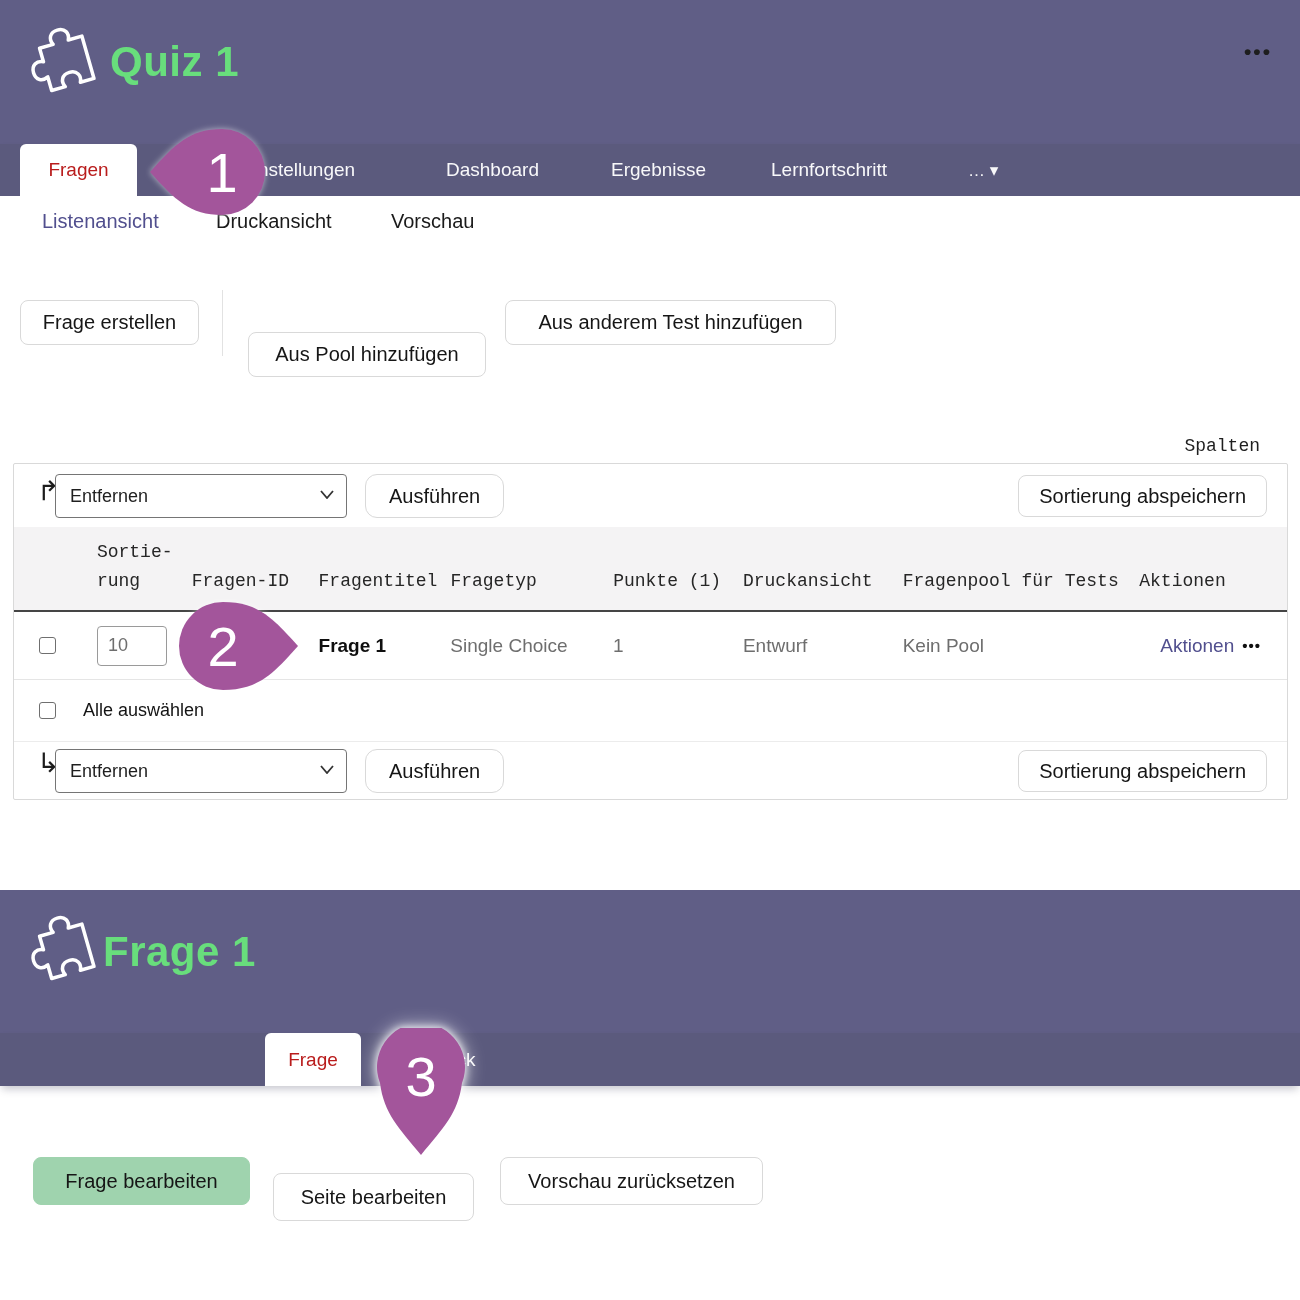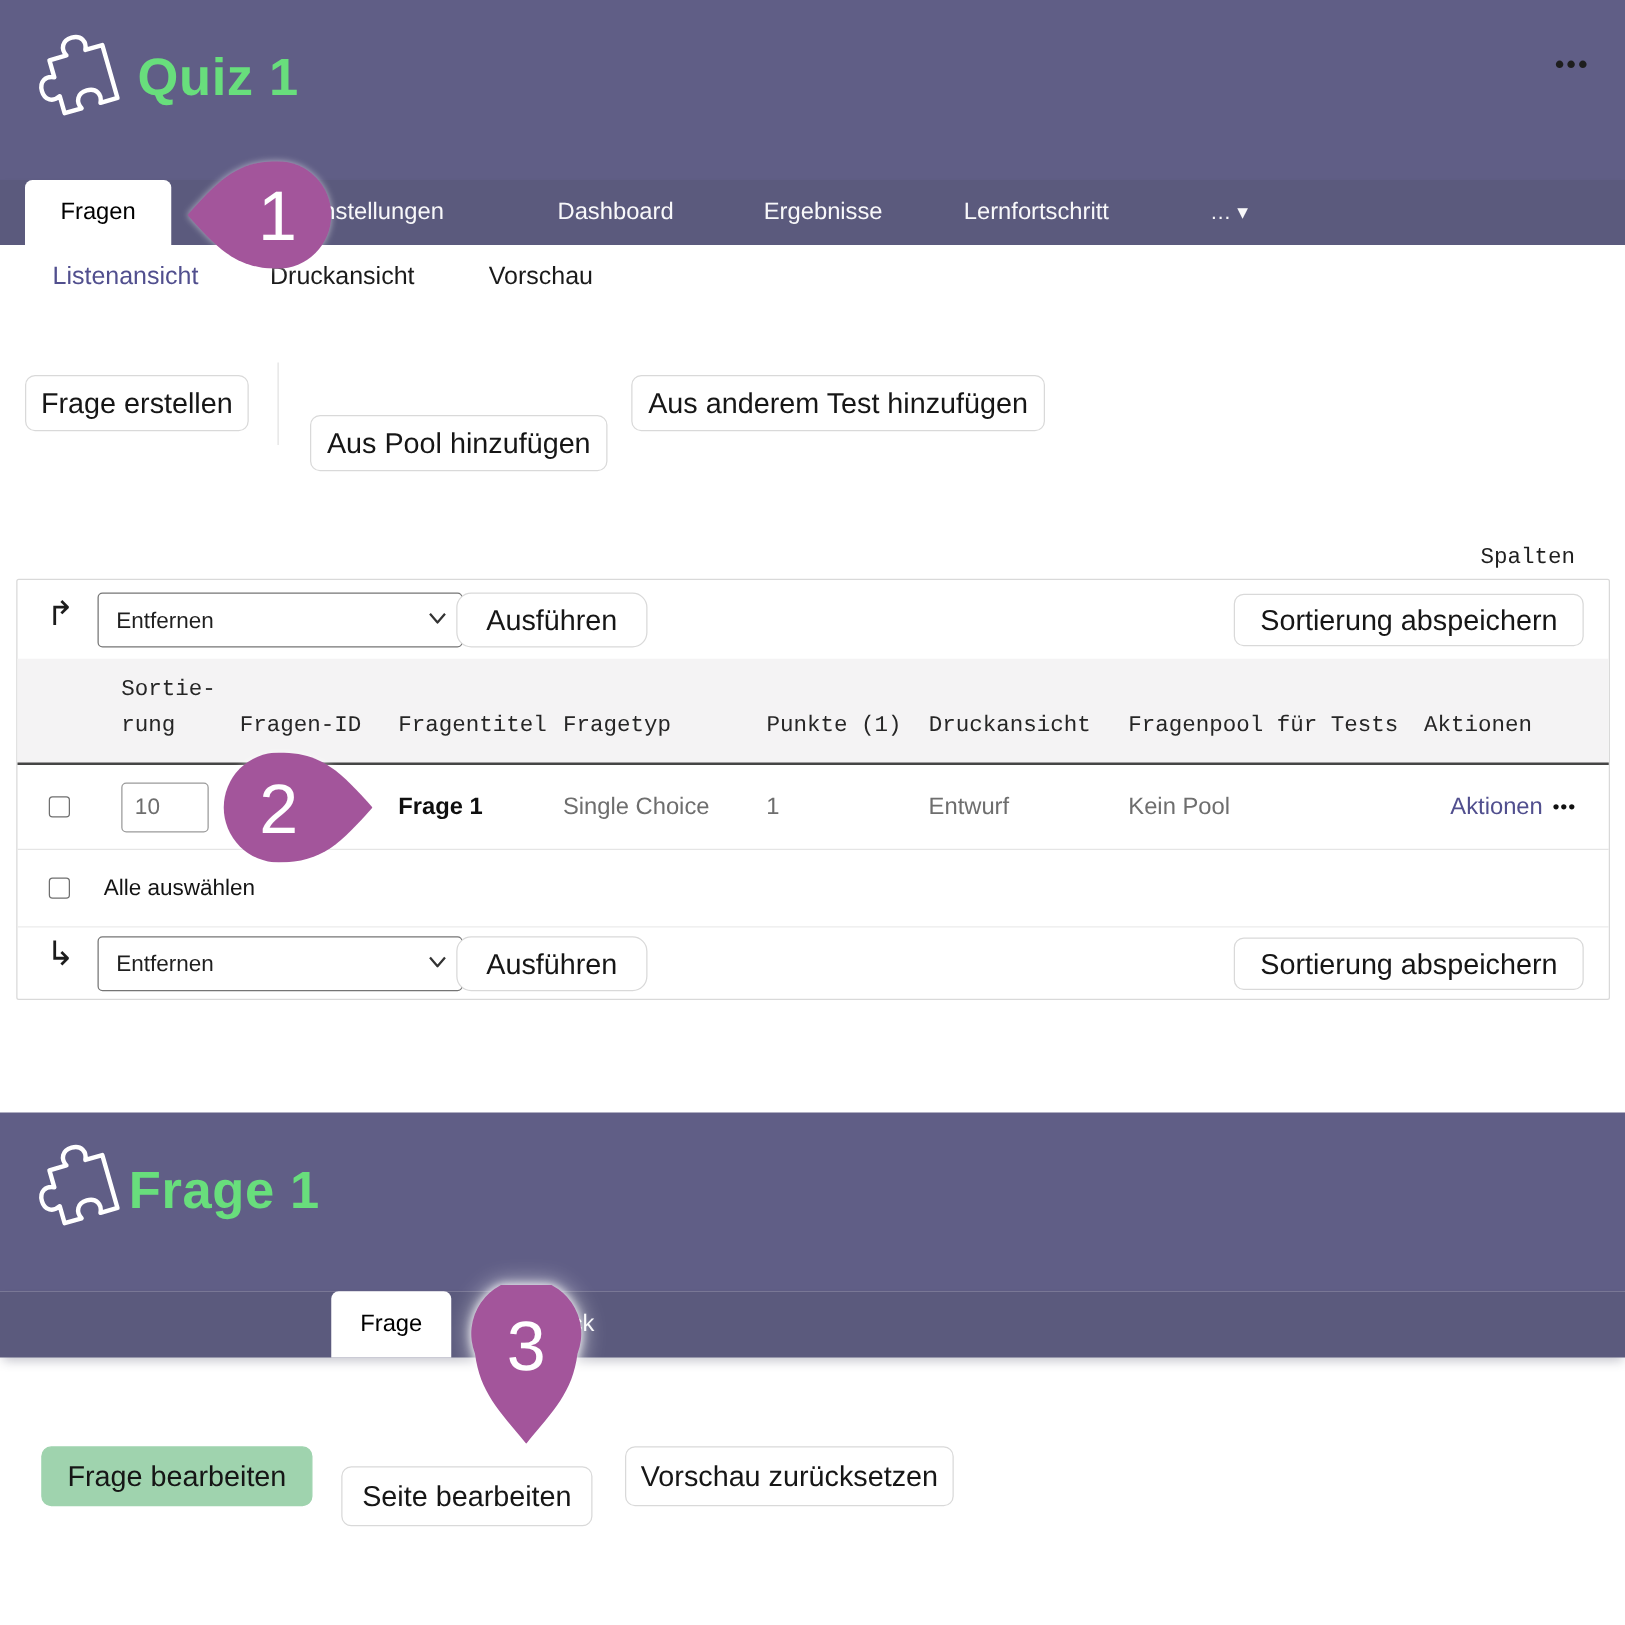--- a/index.html
+++ b/index.html
@@ -30,43 +30,43 @@
   .puzzle{position:absolute;}
   .hero1 .puzzle{left:26px;top:26px;}
   .hero2 .puzzle{left:26px;top:24px;}
   .kebab{position:absolute;right:28px;top:40px;font-size:21px;letter-spacing:2px;color:#1E1E1E;font-weight:700;cursor:pointer;}
 
   
   .tabstrip{position:absolute;left:0;width:1300px;background:var(--purple-strip);box-shadow:0 5px 8px -2px rgba(50,50,80,.28);}
   .strip1{top:144px;height:52px;}
   .strip2{top:1033px;height:53px;}
   .tab-label{position:absolute;top:0;height:100%;display:flex;align-items:center;font-size:19px;color:rgba(255,255,255,.96);cursor:pointer;white-space:nowrap;}
-  .tab-active{position:absolute;top:0;height:100%;background:#fff;color:#000000;display:flex;align-items:center;justify-content:center;font-size:19px;border-radius:6px 6px 0 0;cursor:pointer;white-space:nowrap;}
+  .tab-active{position:absolute;top:0;height:100%;background:#fff;color:#b91c1c;display:flex;align-items:center;justify-content:center;font-size:19px;border-radius:6px 6px 0 0;cursor:pointer;white-space:nowrap;}
   .backlink{position:absolute;left:40px;top:0;height:100%;display:flex;align-items:center;gap:12px;color:#fff;font-size:19px;font-weight:600;cursor:pointer;}
 
   
   .subnav{position:absolute;left:0;top:196px;width:1300px;height:54px;background:#fff;}
   .subnav-item{position:absolute;top:14px;font-size:20px;color:#1A1A1A;cursor:pointer;white-space:nowrap;}
   .subnav-item.active{color:var(--link);}
 
   
-  .btn{display:inline-flex;align-items:center;justify-content:center;background:#fff;border:1px solid var(--border-light);border-radius:8px;font-size:23px;color:var(--text-dark);cursor:pointer;white-space:nowrap;font-family:inherit;}
+  .btn{display:inline-flex;align-items:center;justify-content:center;background:#fff;border:1px solid var(--border-light);border-radius:8px;font-size:20px;color:var(--text-dark);cursor:pointer;white-space:nowrap;font-family:inherit;}
   .actions1 .btn{position:absolute;height:45px;}
   .btn-create{left:20px;top:300px;width:179px;}
   .vdivider{position:absolute;left:222px;top:290px;height:66px;width:1px;background:#E2E2E2;}
   .btn-pool{left:248px;top:300px;width:238px;margin-top:32px;}
   .btn-othertest{left:505px;top:300px;width:331px;}
 
   .spalten{position:absolute;right:40px;top:436px;font-size:18px;color:#1F1F1F;cursor:pointer;font-family:Liberation Mono, monospace;}
 
   
   .tablewrap{position:absolute;left:13px;top:463px;width:1275px;height:337px;background:#fff;border:1px solid var(--border-light);border-radius:2px;}
   .ttoolbar{position:relative;height:63px;}
   .ttoolbar .redirarrow{position:absolute;left:23px;top:14px;font-size:27px;color:#1c1c1c;line-height:1;}
-  .fakeselect{position:absolute;left:64px;top:10px;width:292px;height:44px;border:1px solid #757575;border-radius:4px;background:#fff;display:flex;align-items:center;font-size:18px;color:#1F1F1F;padding:0 14px;cursor:pointer;}
+  .fakeselect{position:absolute;left:41px;top:10px;width:292px;height:44px;border:1px solid #757575;border-radius:4px;background:#fff;display:flex;align-items:center;font-size:18px;color:#1F1F1F;padding:0 14px;cursor:pointer;}
   .fakeselect .chev{position:absolute;right:12px;top:15px;}
   .exec{position:absolute;left:351px;top:10px;height:44px;padding:0 23px;border-radius:12px;}
   .savesort{position:absolute;right:20px;top:11px;height:42px;padding:0 20px;}
 
   .thead{display:flex;height:85px;background:var(--thead-bg);border-bottom:2px solid var(--border-dark);align-items:flex-end;}
   .thead .hc{padding:0 0 14px 13px;font-size:18px;color:#262626;line-height:1.6;font-family:Liberation Mono, monospace;}
   .trow{display:flex;height:68px;border-bottom:1px solid #E5E5E5;align-items:center;}
   .c0{width:70px;} .c1{width:95px;} .c2{width:127px;} .c3{width:132px;} .c4{width:163px;}
   .c5{width:130px;} .c6{width:160px;} .c7{width:237px;} .c8{width:161px;}
   .hc.c1 span{display:inline-block;width:62px;}

